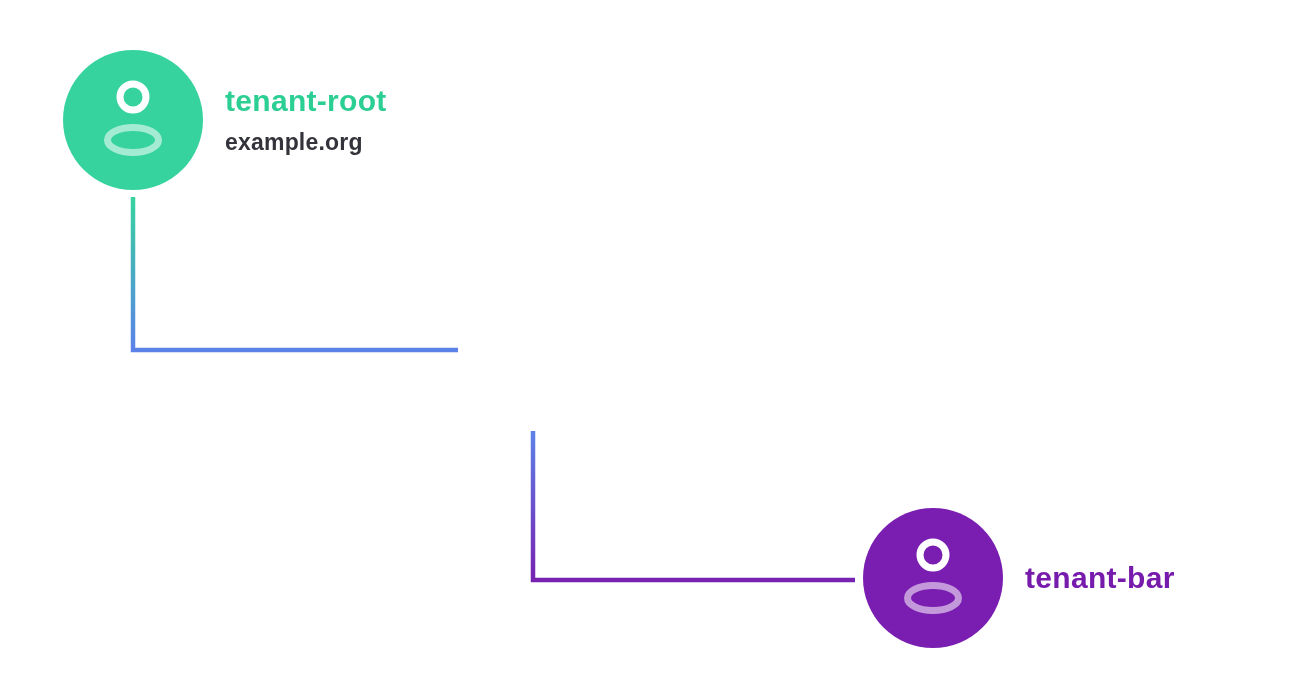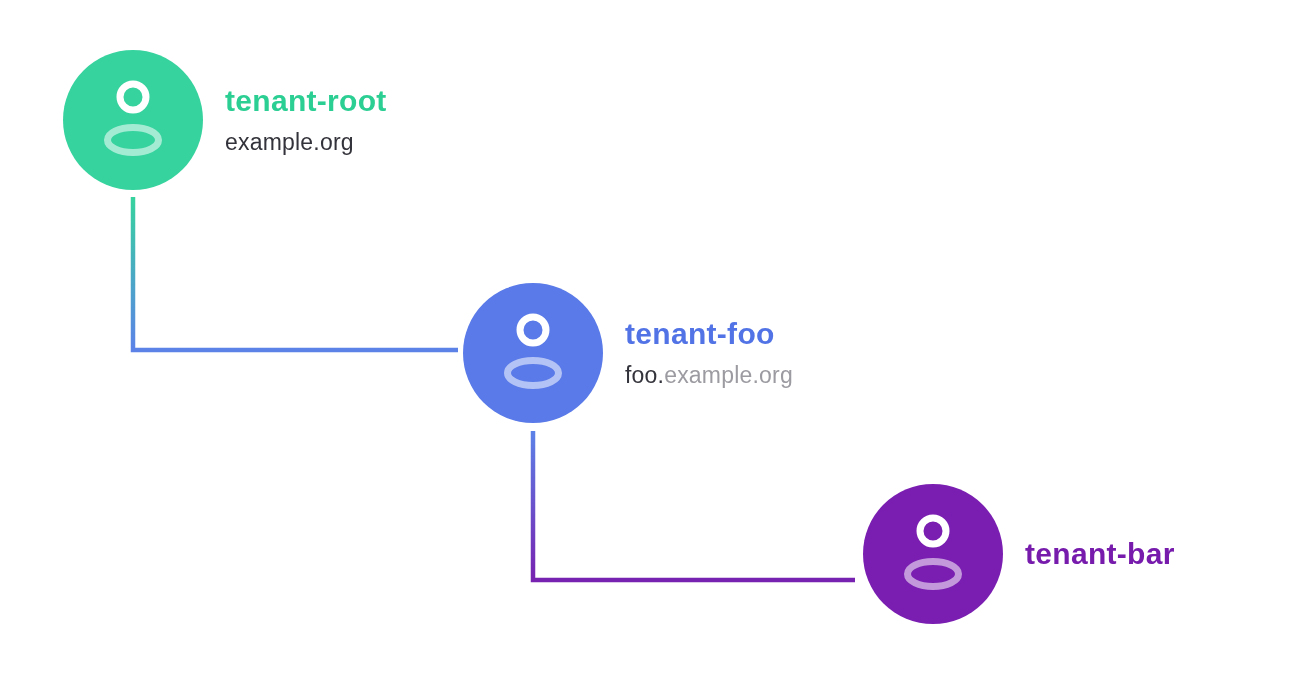--- a/index.html
+++ b/index.html
@@ -62,21 +62,21 @@
   .node-title {
     font-size: 30px;
     font-weight: 700;
     letter-spacing: 0.3px;
     color: var(--title-color, #333);
     line-height: 1.05;
   }
   .node-subtitle {
     margin-top: 14px;
     font-size: 23px;
-    font-weight: 400;
+    font-weight: 700;
     letter-spacing: 0.2px;
     line-height: 1.1;
   }
   .dom-primary   { color: var(--dom-primary, #33333b); }
   .dom-secondary { color: var(--dom-secondary, #9b9ba1); }
 </style>
 </head>
 <body>
 
 <div class="canvas">
@@ -102,34 +102,22 @@
         <circle class="icon-head" cx="70" cy="47" r="13"></circle>
         <ellipse class="icon-body" cx="70" cy="90" rx="25.5" ry="12.5"></ellipse>
       </svg>
     </div>
     <div class="labels">
       <div class="node-title">tenant-root</div>
       <div class="node-subtitle"><span class="dom-primary">example.org</span><span class="dom-secondary"></span></div>
     </div>
   </div>
 
-  <div class="node" style="left: 463px; top: 283px; --node-color: #597ae8; --title-color: #5173e6;">
-    <div class="avatar">
-      <svg viewBox="0 0 140 140">
-        <circle class="icon-head" cx="70" cy="47" r="13"></circle>
-        <ellipse class="icon-body" cx="70" cy="90" rx="25.5" ry="12.5"></ellipse>
-      </svg>
-    </div>
-    <div class="labels">
-      <div class="node-title">tenant-foo</div>
-      <div class="node-subtitle"><span class="dom-primary">foo.</span><span class="dom-secondary">example.org</span></div>
-    </div>
-  </div>
 
-  <div class="node" style="left: 863px; top: 484px; --node-color: #7a1eb1; --title-color: #761bac;">
+  <div class="node" style="left: 863px; top: 508px; --node-color: #7a1eb1; --title-color: #761bac;">
     <div class="avatar">
       <svg viewBox="0 0 140 140">
         <circle class="icon-head" cx="70" cy="47" r="13"></circle>
         <ellipse class="icon-body" cx="70" cy="90" rx="25.5" ry="12.5"></ellipse>
       </svg>
     </div>
     <div class="labels">
       <div class="node-title">tenant-bar</div>
     </div>
   </div>

